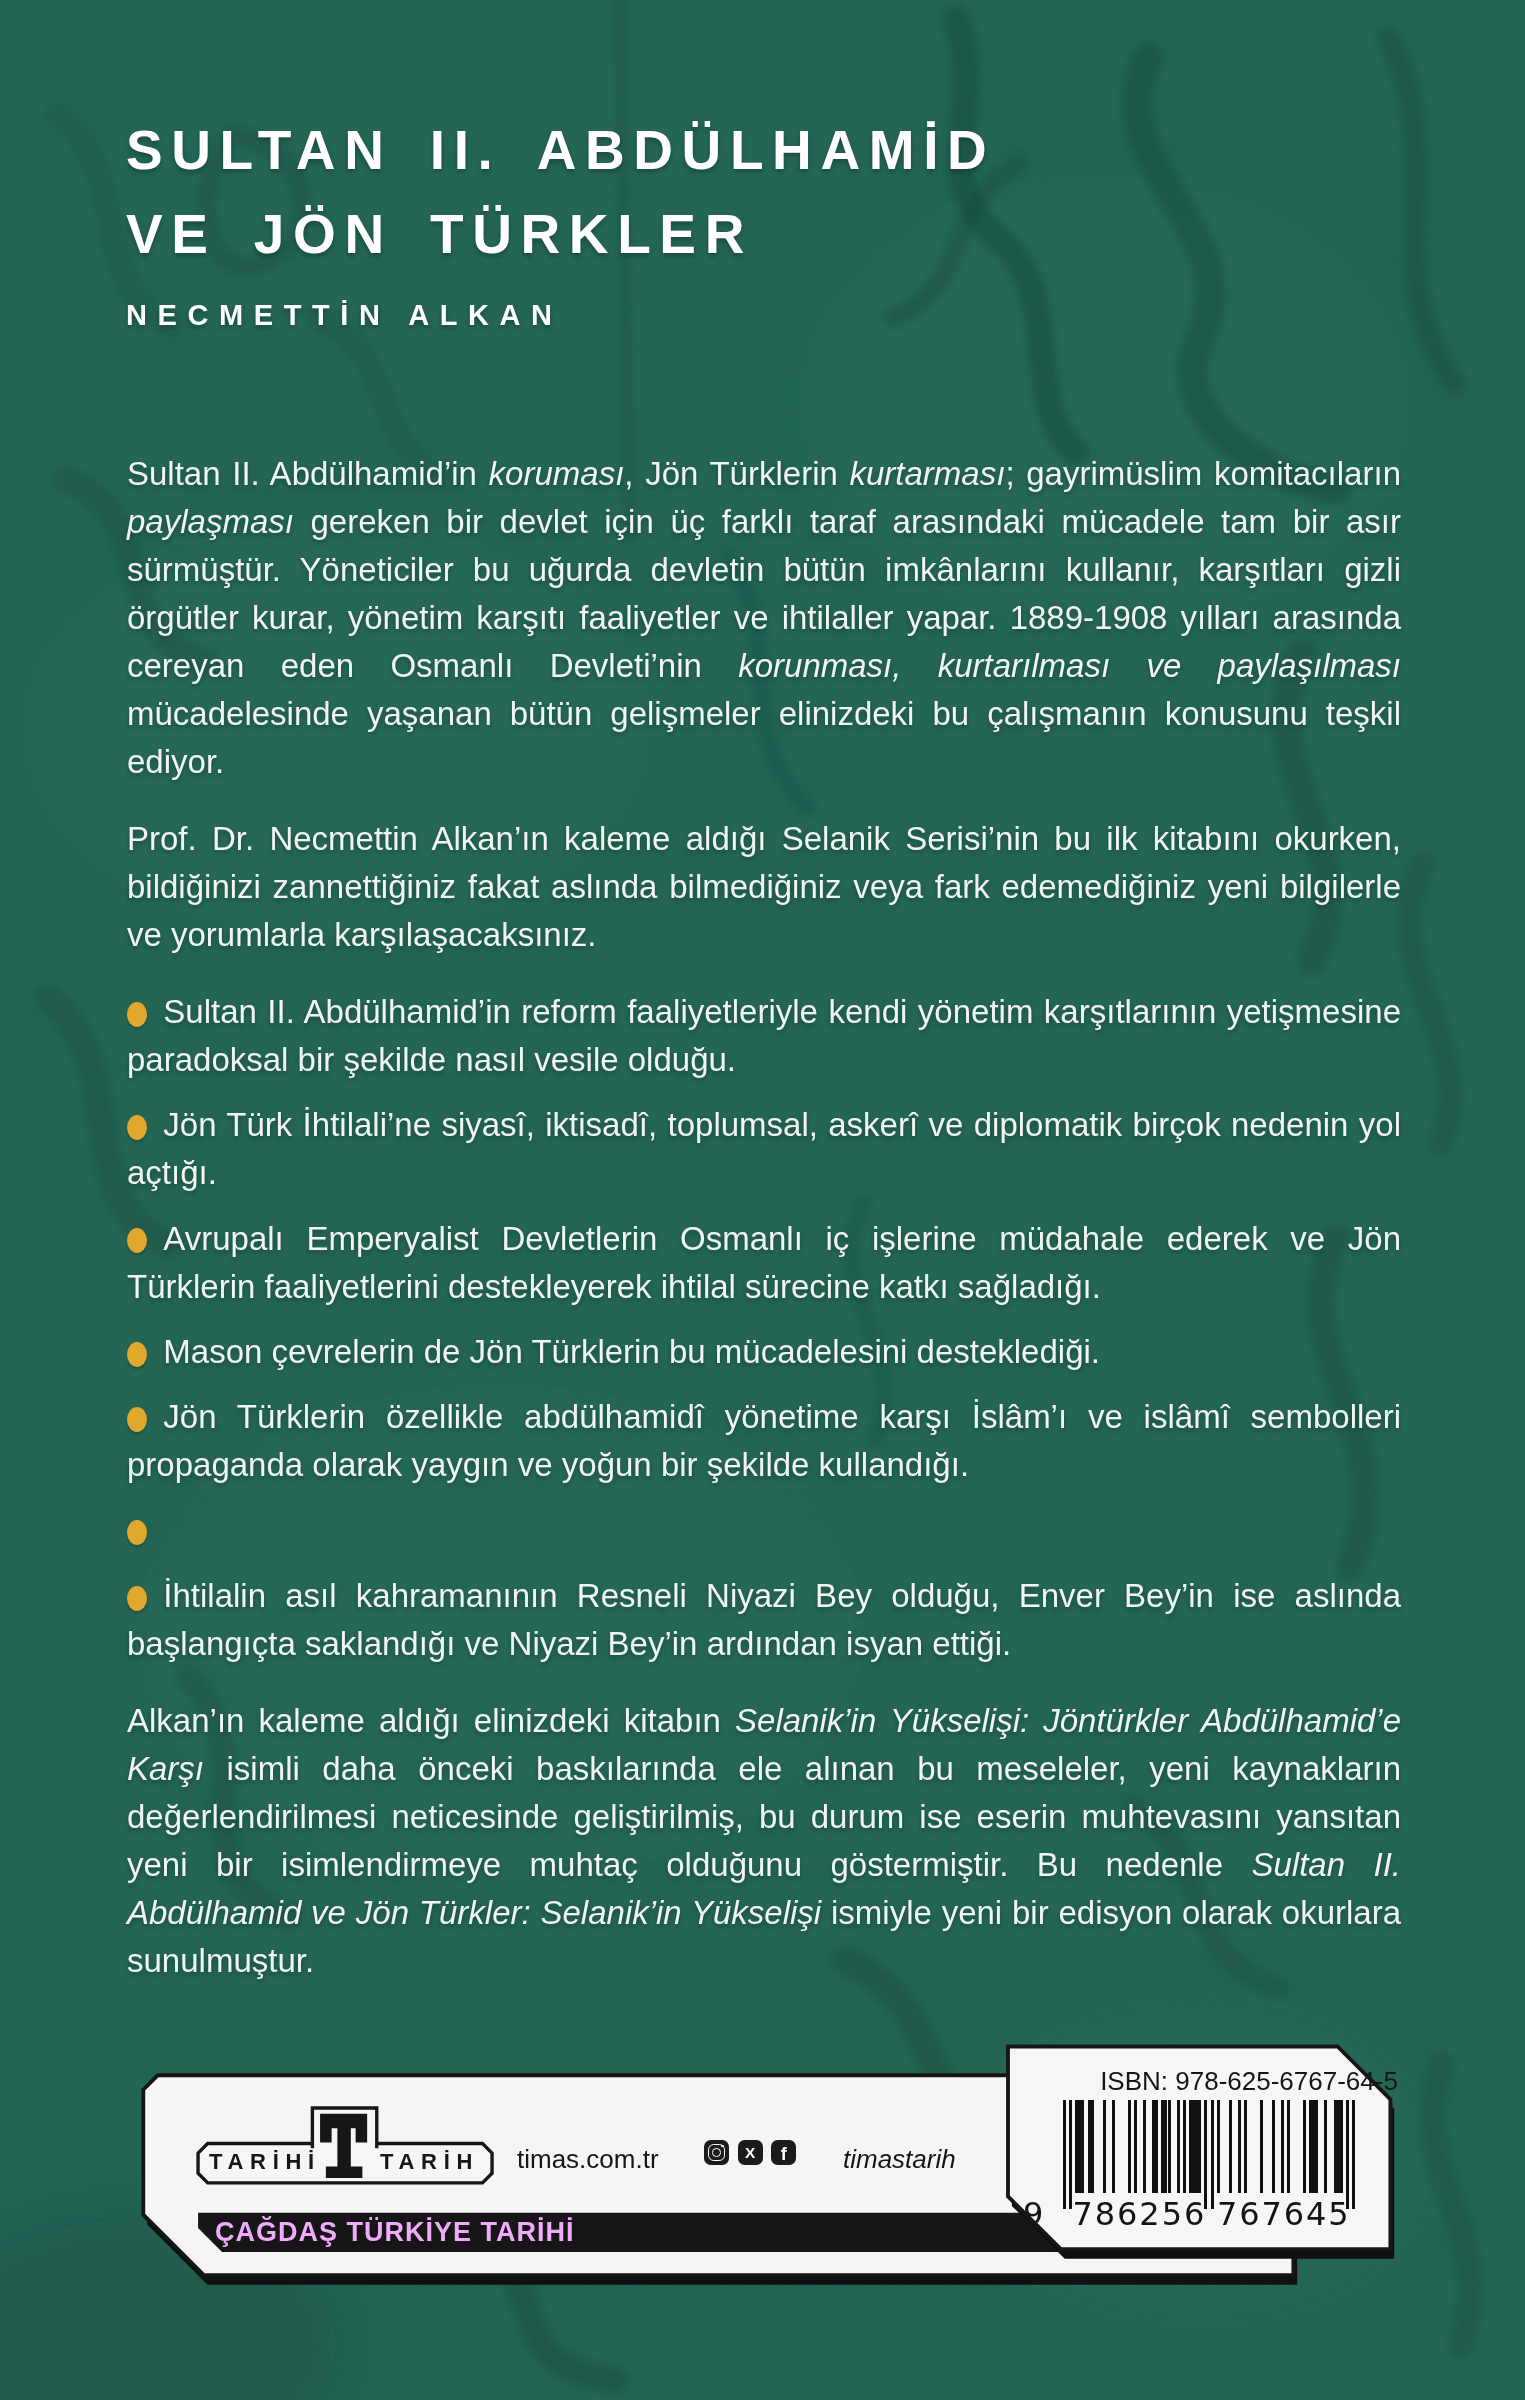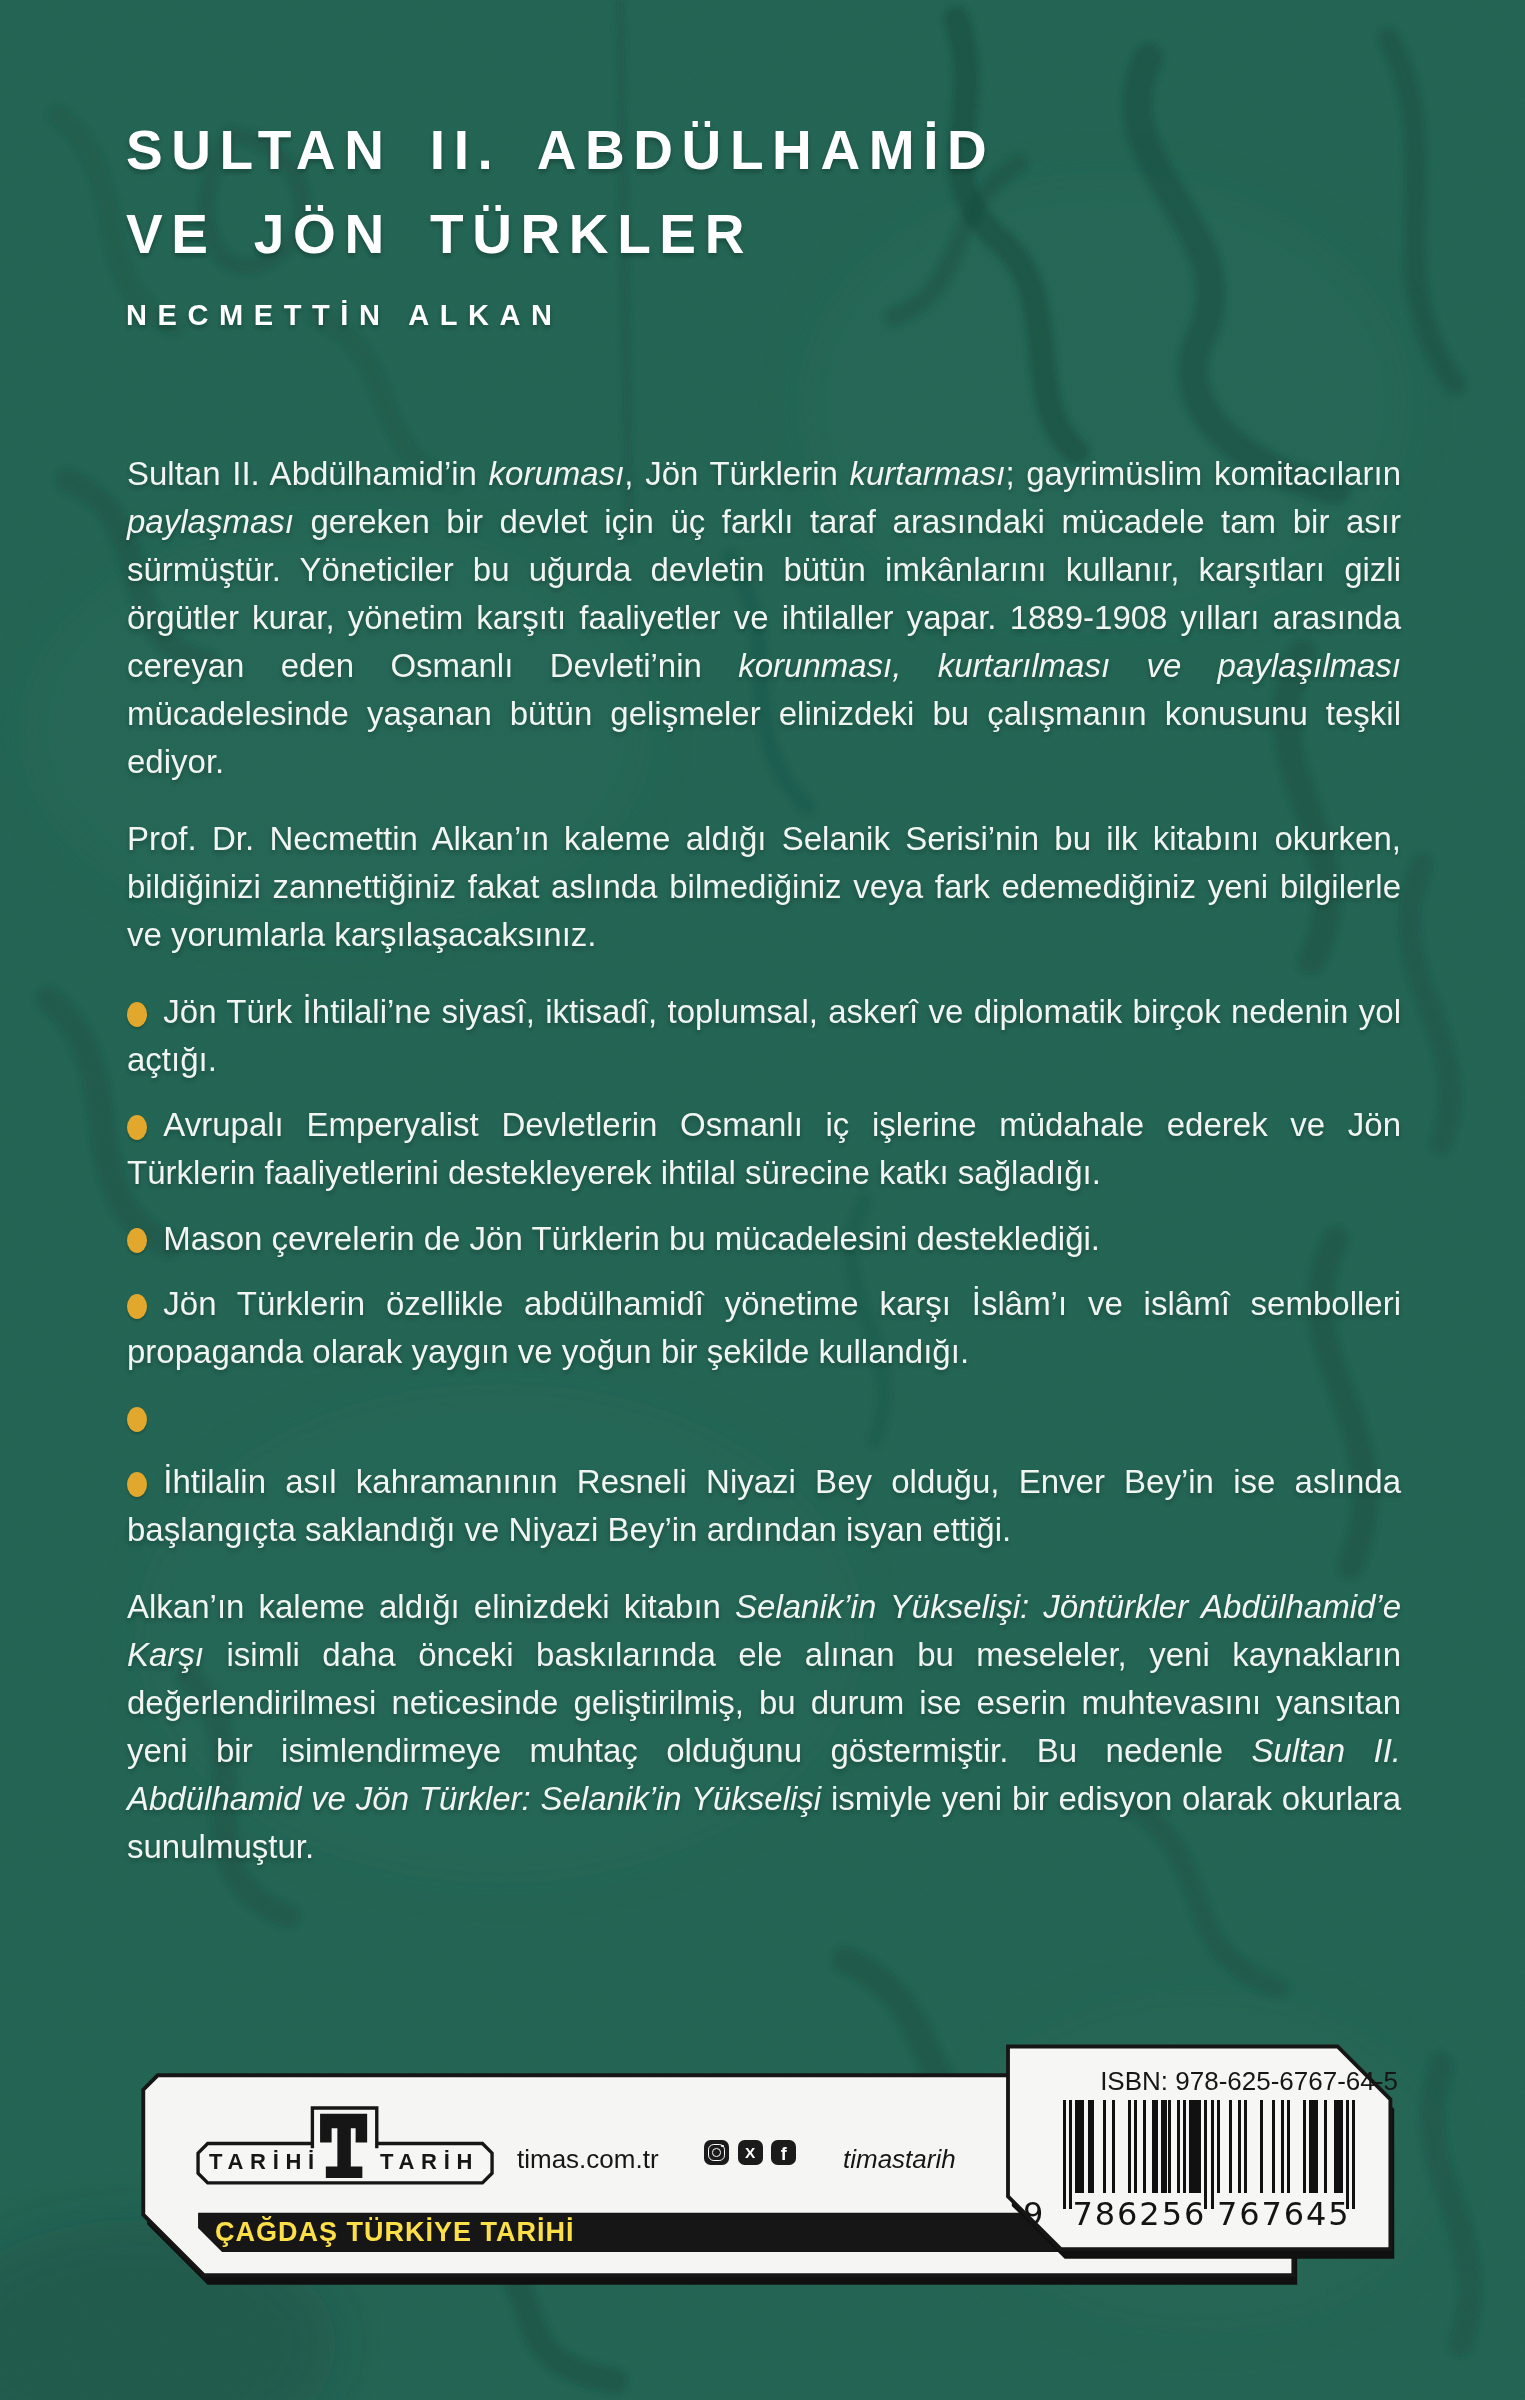--- a/index.html
+++ b/index.html
@@ -36,21 +36,21 @@
   .website  { left:517px; top:2144px; font-size:26px; }
   .handle   { left:843px; top:2144px; font-size:26px;font-style:italic; }
   .icon-row { left:704px; top:2140px; display:flex; gap:8.6px; }
   .sq-icon { width:25px; height:25px; background:#1b1b1b; border-radius:6.7px; position:relative;
              display:flex; align-items:center; justify-content:center; color:#fff; }
   .ig-frame { position:absolute; inset:3.8px; border:1.9px solid #fff; border-radius:5.8px; }
   .ig-lens  { position:absolute; left:8.2px; top:8.2px; width:8.6px; height:8.6px; border:1.9px solid #fff; border-radius:50%; box-sizing:border-box; }
   .ig-dot   { position:absolute; right:5.3px; top:4.8px; width:2.4px; height:2.4px; background:#fff; border-radius:50%; }
   .x-glyph  { font-size:15.4px; font-weight:700; line-height:1; }
   .f-glyph  { font-size:18px; font-weight:700; line-height:1; padding-top:3.8px; }
-  .category-text { left:215px; top:2217px; font-size:27px; font-weight:700; color:#fde047; letter-spacing:1px; }
+  .category-text { left:215px; top:2217px; font-size:27px; font-weight:700; color:#f0abfc; letter-spacing:1px; }
   .isbn-label { left:1058px; top:2066px; width:382px; text-align:center; font-size:26px; }
 
   .barcode { position:absolute; left:1063px; top:2100px; width:292px; height:134px; }
   .bar { position:absolute; top:0; background:#111; }
   .bc-digit { position:absolute; top:95px; font-family:"DejaVu Sans", sans-serif;
               font-size:32px; color:#141414; }
   .bc-first { left:-40px; }
   .bc-g1 { left:9.6px;  width:129px; text-align:center; letter-spacing:1.9px; }
   .bc-g2 { left:154px; width:129px; text-align:center; letter-spacing:1.9px; }
 </style>
@@ -105,20 +105,21 @@
 <div class="title-block">
   <div class="title-line">SULTAN II. ABDÜLHAMİD</div>
   <div class="title-line">VE JÖN TÜRKLER</div>
   <div class="author">NECMETTİN ALKAN</div>
 </div>
 
 <div class="text-column">
   <p class="body-para"><span>Sultan II. Abdülhamid’in </span><i>koruması</i><span>, Jön Türklerin </span><i>kurtarması</i><span>; gayrimüslim komitacıların </span><i>paylaşması</i><span> gereken bir devlet için üç farklı taraf arasındaki mücadele tam bir asır sürmüştür. Yöneticiler bu uğurda devletin bütün imkânlarını kullanır, karşıtları gizli örgütler kurar, yönetim karşıtı faaliyetler ve ihtilaller yapar. 1889-1908 yılları arasında cereyan eden Osmanlı Devleti’nin </span><i>korunması, kurtarılması ve paylaşılması</i><span> mücadelesinde yaşanan bütün gelişmeler elinizdeki bu çalışmanın konusunu teşkil ediyor.</span></p>
   <p class="body-para"><span>Prof. Dr. Necmettin Alkan’ın kaleme aldığı Selanik Serisi’nin bu ilk kitabını okurken, bildiğinizi zannettiğiniz fakat aslında bilmediğiniz veya fark edemediğiniz yeni bilgilerle ve yorumlarla karşılaşacaksınız.</span></p>
   <div class="bullet-list">
+      <p class="bullet-item"><span class="bullet-dot"></span><span>Sultan II. Abdülhamid’in reform faaliyetleriyle kendi yönetim karşıtlarının yetişmesine paradoksal bir şekilde nasıl vesile olduğu.</span></p>
       <p class="bullet-item"><span class="bullet-dot"></span><span>Jön Türk İhtilali’ne siyasî, iktisadî, toplumsal, askerî ve diplomatik birçok nedenin yol açtığı.</span></p>
       <p class="bullet-item"><span class="bullet-dot"></span><span>Avrupalı Emperyalist Devletlerin Osmanlı iç işlerine müdahale ederek ve Jön Türklerin faaliyetlerini destekleyerek ihtilal sürecine katkı sağladığı.</span></p>
       <p class="bullet-item"><span class="bullet-dot"></span><span>Mason çevrelerin de Jön Türklerin bu mücadelesini desteklediği.</span></p>
       <p class="bullet-item"><span class="bullet-dot"></span><span>Jön Türklerin özellikle abdülhamidî yönetime karşı İslâm’ı ve islâmî sembolleri propaganda olarak yaygın ve yoğun bir şekilde kullandığı.</span></p>
       <p class="bullet-item"><span class="bullet-dot"></span></p>
       <p class="bullet-item"><span class="bullet-dot"></span><span>İhtilalin asıl kahramanının Resneli Niyazi Bey olduğu, Enver Bey’in ise aslında başlangıçta saklandığı ve Niyazi Bey’in ardından isyan ettiği.</span></p>
     </div>
   <p class="body-para"><span>Alkan’ın kaleme aldığı elinizdeki kitabın </span><i>Selanik’in Yükselişi: Jöntürkler Abdülhamid’e Karşı</i><span> isimli daha önceki baskılarında ele alınan bu meseleler, yeni kaynakların değerlendirilmesi neticesinde geliştirilmiş, bu durum ise eserin muhtevasını yansıtan yeni bir isimlendirmeye muhtaç olduğunu göstermiştir. Bu nedenle </span><i>Sultan II. Abdülhamid ve Jön Türkler: Selanik’in Yükselişi</i><span> ismiyle yeni bir edisyon olarak okurlara sunulmuştur.</span></p>
 </div>
 

